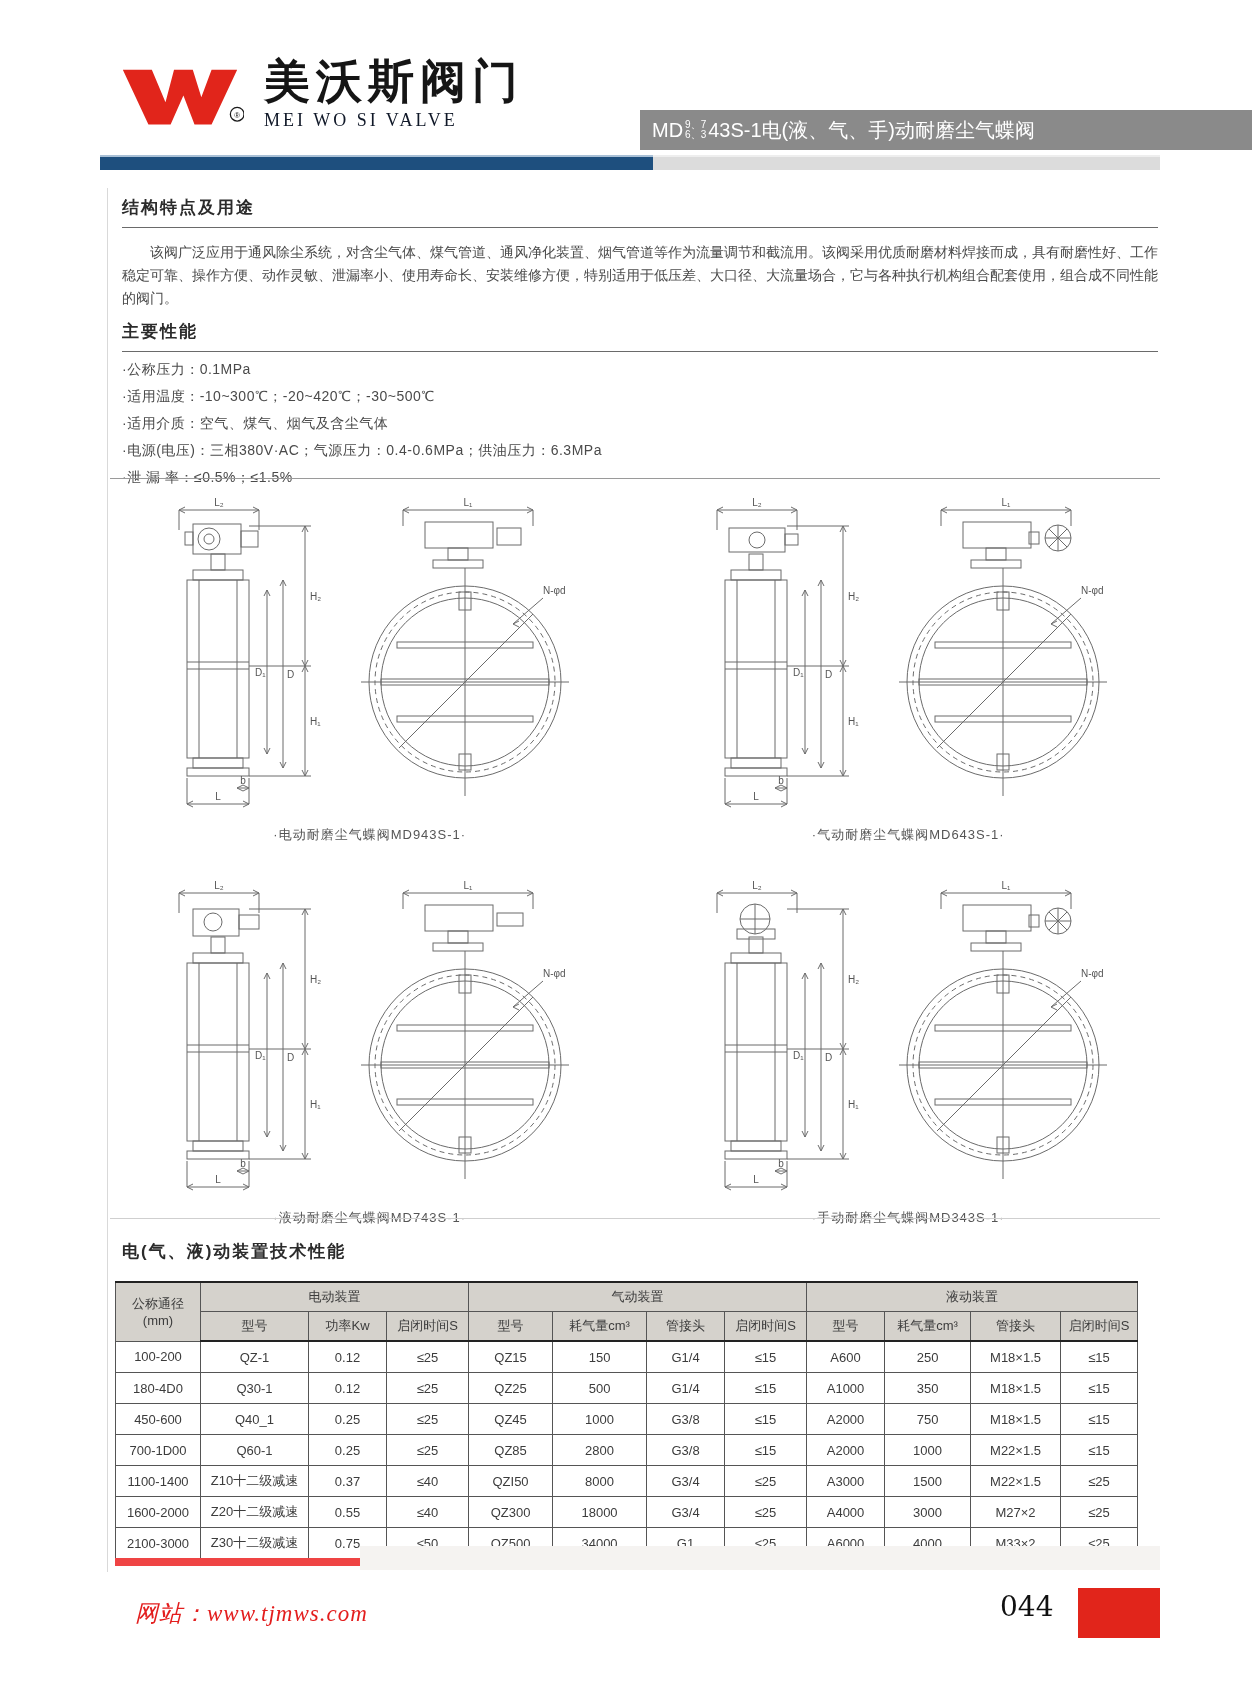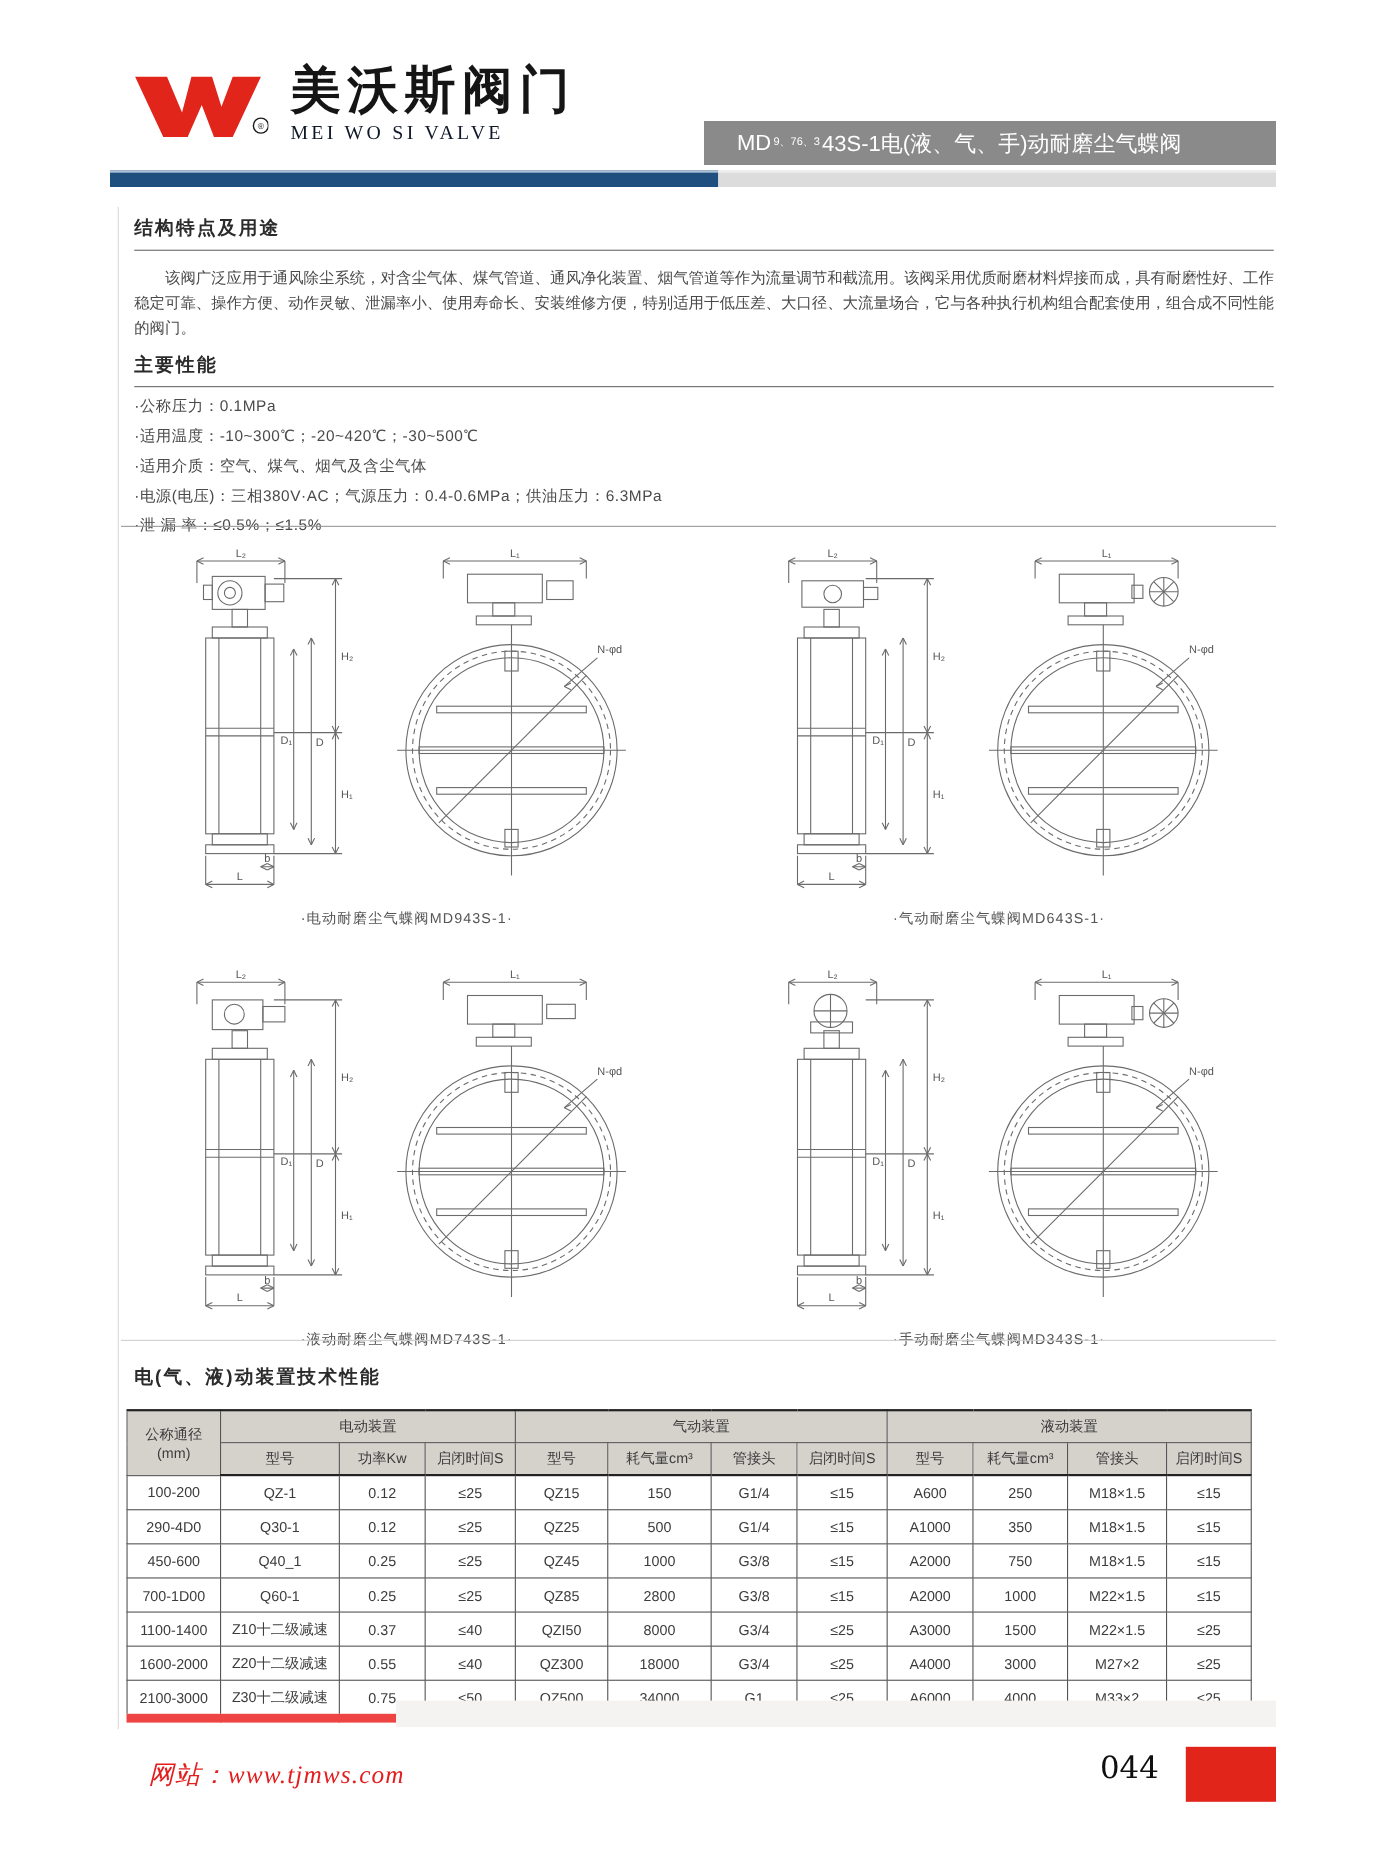--- a/index.html
+++ b/index.html
@@ -8,24 +8,24 @@
   .left-rail{position:absolute;left:107px;top:188px;width:1px;height:1384px;background:#d9d9d9;}
 
   
   .logo{position:absolute;left:116px;top:56px;display:flex;align-items:flex-start;}
   .logo-mark{width:128px;height:84px;}
   .brand{margin-left:20px;}
   .brand-cn{font-size:46px;font-weight:bold;color:#151515;letter-spacing:6px;line-height:52px;
             font-family:"Liberation Serif","DejaVu Serif",serif;}
   .brand-en{font-size:18px;letter-spacing:3px;color:#101828;margin-top:2px;
             font-family:"Liberation Serif","DejaVu Serif",serif;}
-  .banner{position:absolute;left:640px;top:110px;width:520px;height:40px;background:#8a8a8a;
-          color:#ffffff;display:flex;align-items:center;padding-left:30px;box-sizing:border-box;
+  .banner{position:absolute;left:640px;top:110px;width:612px;height:40px;background:#8a8a8a;
+          color:#ffffff;display:flex;align-items:center;padding-left:12px;box-sizing:border-box;
           font-size:20px;white-space:nowrap;}
-  .frac{display:inline-flex;flex-direction:row;font-size:10px;line-height:10px;margin:0 2px;
+  .frac{display:inline-flex;flex-direction:column;font-size:10px;line-height:10px;margin:0 2px;
         text-align:left;}
   .bar{position:absolute;left:100px;top:155px;width:1060px;height:15px;display:flex;}
   .bar-blue{width:553px;background:#1e4f7e;border-top:2px solid #a9c0d6;box-sizing:border-box;}
   .bar-gray{flex:1;background:#dcdcdc;border-top:2px solid #eeeeee;box-sizing:border-box;}
 
   
   .sec-heading{font-size:17px;font-weight:bold;color:#2b2b2b;letter-spacing:2px;}
   .sec-rule{height:1px;background:#6a6a6a;margin-top:8px;}
   #features{position:absolute;left:122px;top:196px;width:1036px;}
   #features .body{margin:13px 0 0;font-size:14px;color:#4a4a4a;line-height:23px;
@@ -586,21 +586,21 @@
             <td>QZ15</td>
             <td>150</td>
             <td>G1/4</td>
             <td>≤15</td>
             <td>A600</td>
             <td>250</td>
             <td>M18×1.5</td>
             <td>≤15</td>
           </tr>
           <tr>
-            <td>290-4D0</td>
+            <td>180-4D0</td>
             <td>Q30-1</td>
             <td>0.12</td>
             <td>≤25</td>
             <td>QZ25</td>
             <td>500</td>
             <td>G1/4</td>
             <td>≤15</td>
             <td>A1000</td>
             <td>350</td>
             <td>M18×1.5</td>

